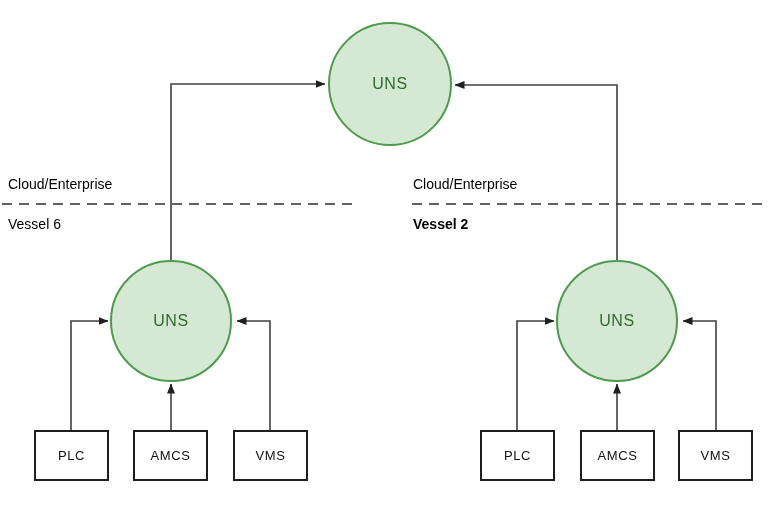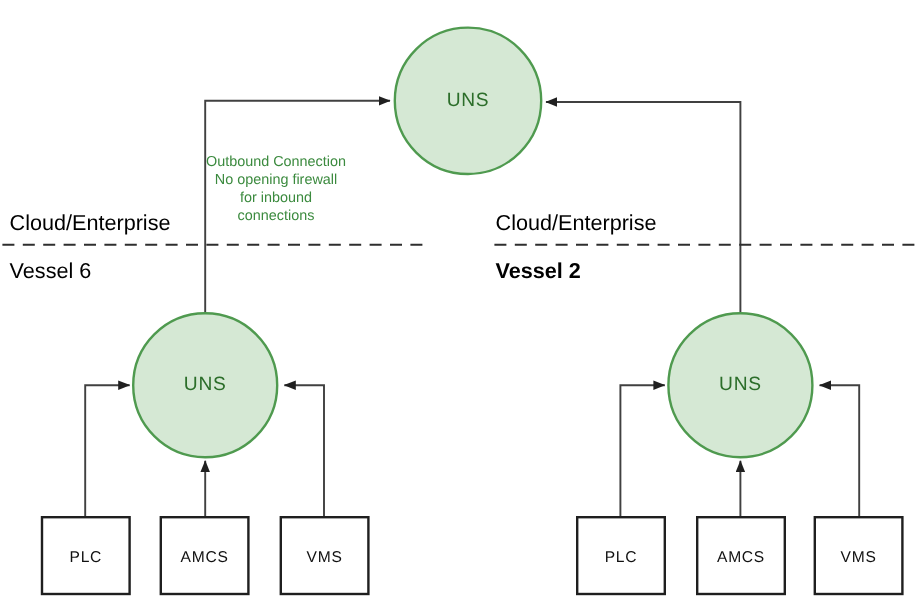--- a/index.html
+++ b/index.html
@@ -27,42 +27,42 @@
     justify-content: center;
     color: #2c6e2a;
     font-size: 16px;
     letter-spacing: 0.6px;
   }
   .circle-cloud { left: 328px; top: 22px;  width: 124px; height: 124px; }
   .circle-v1    { left: 110px; top: 260px; width: 122px; height: 122px; }
   .circle-v2    { left: 556px; top: 260px; width: 122px; height: 122px; }
   .device-box {
     position: absolute;
-    width: 75px; height: 66px;
+    width: 75px; height: 51px;
     top: 430px;
     background: #ffffff;
     border: 2px solid #1f1f1f;
     box-sizing: border-box;
     display: flex;
     align-items: center;
     justify-content: center;
     color: #111111;
     font-size: 13px;
     letter-spacing: 0.6px;
   }
   .box-plc1  { left: 34px;  }
   .box-amcs1 { left: 133px; }
   .box-vms1  { left: 233px; }
   .box-plc2  { left: 480px; }
   .box-amcs2 { left: 580px; }
   .box-vms2  { left: 678px; }
   .zone-label {
     position: absolute;
     color: #000000;
-    font-size: 18px;
+    font-size: 14px;
   }
   .lbl-cloud-left  { left: 8px;   top: 176px; }
   .lbl-vessel1     { left: 8px;   top: 216px; }
   .lbl-cloud-right { left: 413px; top: 176px; }
   .lbl-vessel2     { left: 413px; top: 216px; font-weight: bold; }
   .annotation {
     position: absolute;
     left: 166px; top: 127px;
     width: 128px;
     text-align: center;
@@ -91,26 +91,20 @@
     <path d="M270,430 L270,321 L237,321" fill="none" stroke="#404040" stroke-width="1.6" marker-end="url(#arrow)"></path>
 
     <path d="M517,430 L517,321 L554,321" fill="none" stroke="#404040" stroke-width="1.6" marker-end="url(#arrow)"></path>
     <path d="M617,430 L617,384" fill="none" stroke="#404040" stroke-width="1.6" marker-end="url(#arrow)"></path>
     <path d="M716,430 L716,321 L683,321" fill="none" stroke="#404040" stroke-width="1.6" marker-end="url(#arrow)"></path>
 
     <path d="M2,204 L355,204" fill="none" stroke="#2e2e2e" stroke-width="1.6" stroke-dasharray="10 7"></path>
     <path d="M412,204 L762,204" fill="none" stroke="#2e2e2e" stroke-width="1.6" stroke-dasharray="10 7"></path>
   </svg>
 
-  <div class="annotation">
-    <div>Outbound Connection</div>
-    <div>No opening firewall</div>
-    <div>for inbound</div>
-    <div>connections</div>
-  </div>
 
   <div class="zone-label lbl-cloud-left">Cloud/Enterprise</div>
   <div class="zone-label lbl-vessel1">Vessel 6</div>
   <div class="zone-label lbl-cloud-right">Cloud/Enterprise</div>
   <div class="zone-label lbl-vessel2">Vessel 2</div>
 
   <div class="uns-circle circle-cloud">
     <span>UNS</span>
   </div>
   <div class="uns-circle circle-v1">

